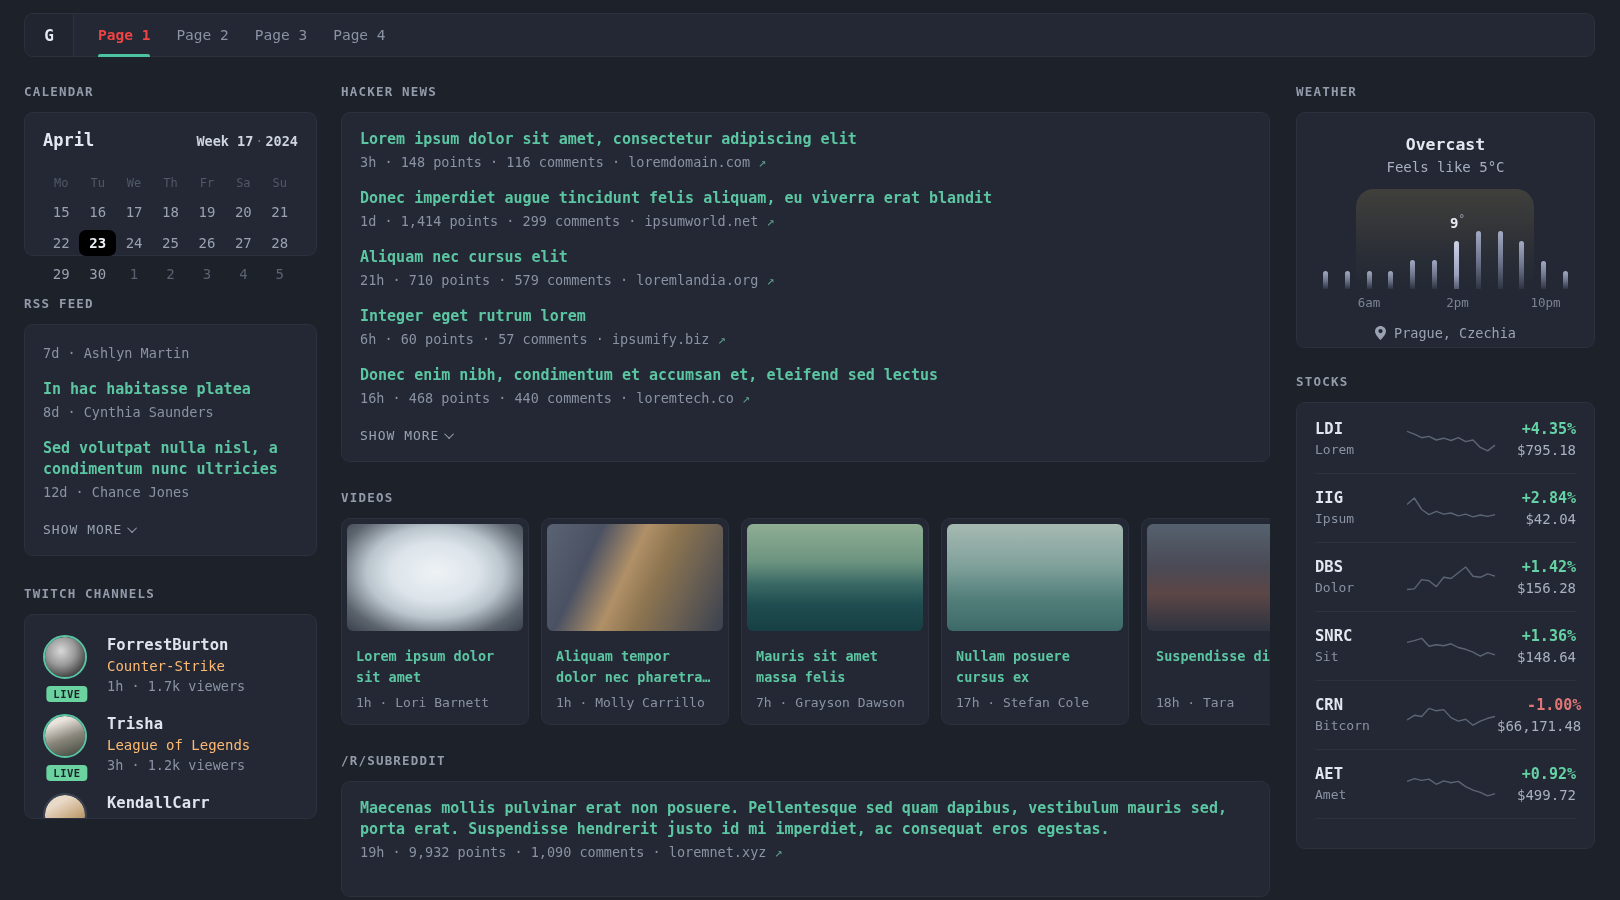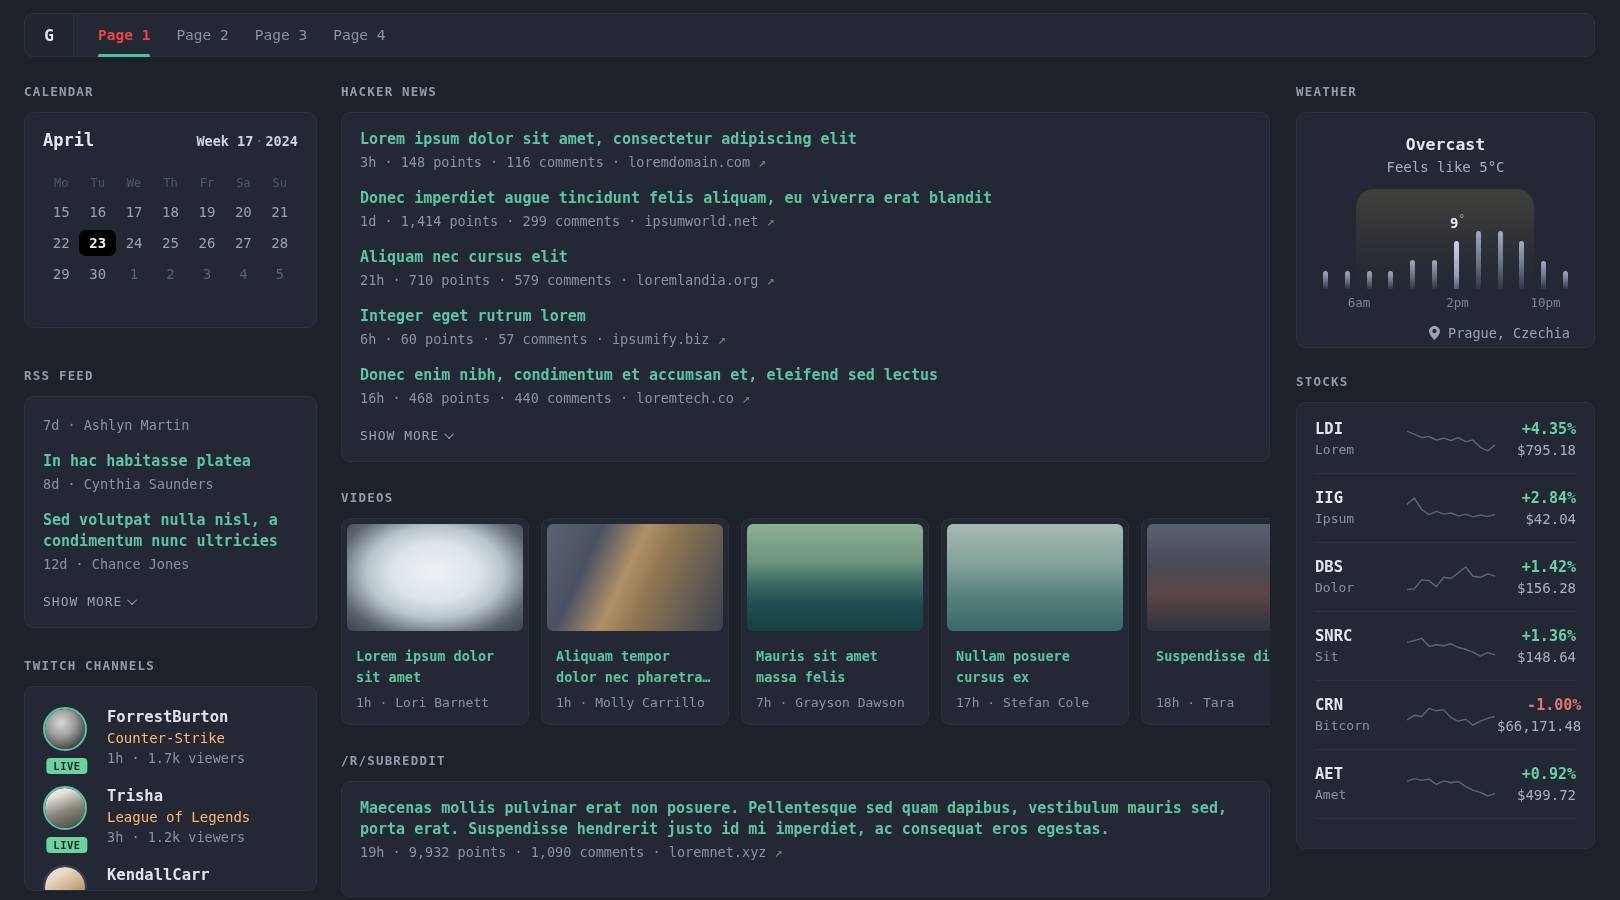--- a/index.html
+++ b/index.html
@@ -45,21 +45,21 @@
   }
   .card {
     background:#232834; border:1px solid #2b313d; border-radius:9px;
   }
   .gap-mid { margin-top:28px; }
   .gap-left1 { margin-top:40px; }
   .gap-left2 { margin-top:30px; }
   .gap-right { margin-top:26px; }
 
   
-  .cal { padding:17px 18px 12px; height:216px; }
+  .cal { padding:17px 18px 12px; height:144px; }
   .cal-head { display:flex; justify-content:space-between; align-items:baseline; }
   .cal-month { color:#e3e8f0; font-size:17px; font-weight:bold; }
   .cal-week { font-size:13.5px; color:#cfd5e0; font-weight:bold; }
   .cal-week .sep { color:#667083; font-weight:normal; padding:0 2px; }
   .cal-grid { display:grid; grid-template-columns:repeat(7,1fr); row-gap:5px; margin-top:22px; text-align:center; }
   .cal-dow { font-size:12px; color:#515866; height:22px; line-height:22px; }
   .cal-day { font-size:14px; color:#9aa2b1; height:26px; line-height:26px; border-radius:7px; }
   .cal-day.muted { color:#5a6272; }
   .cal-day.selected { background:#000000; color:#eef1f7; font-weight:bold; }
 
@@ -127,21 +127,21 @@
   .wx-bars { position:absolute; inset:0; display:flex; justify-content:space-between; align-items:flex-end; }
   .wx-bar {
     width:5px; border-radius:3px 3px 0 0;
     background:linear-gradient(180deg, #a3abc4, #6a7188 55%, rgba(90,96,118,0.2));
   }
   .wx-bar.current { background:linear-gradient(180deg, #ccd3e8, #9aa1bd 70%, rgba(140,148,176,0.45)); }
   .wx-temp { position:absolute; transform:translateX(-50%); bottom:58px; color:#e8ecf4; font-size:14px; font-weight:bold; }
   .wx-temp .deg { color:#8a92a3; font-size:11px; vertical-align:super; }
   .wx-times { position:relative; height:18px; margin:6px 2px 0; }
   .wx-time { position:absolute; transform:translateX(-50%); font-size:12.5px; color:#7b8393; top:0; }
-  .wx-loc { margin-top:12px; font-size:13.5px; color:#9aa2b1; display:flex; justify-content:flex-end; align-items:center; gap:8px; }
+  .wx-loc { margin-top:12px; font-size:13.5px; color:#9aa2b1; display:flex; justify-content:center; align-items:center; gap:8px; }
 
   
   .stocks { padding:2px 18px; overflow:hidden; }
   .stock-row {
     display:grid; grid-template-columns:92px 90px 1fr; align-items:center;
     padding:14px 0 13px; border-bottom:1px solid #2d323e; cursor:pointer;
   }
   .stock-row:last-child { border-bottom:none; }
   .ticker { color:#e1e6ef; font-size:15.5px; font-weight:bold; line-height:21px; }
   .sname  { color:#8a92a3; font-size:13px; line-height:20px; }
@@ -360,21 +360,21 @@
               <div class="wx-bar current" style="height: 48px;"></div>
               <div class="wx-bar" style="height: 58px;"></div>
               <div class="wx-bar" style="height: 58px;"></div>
               <div class="wx-bar" style="height: 48px;"></div>
               <div class="wx-bar" style="height: 28px;"></div>
               <div class="wx-bar" style="height: 18px;"></div>
             </div>
           <div class="wx-temp" style="left: 134.5px;"><span>9</span><span class="deg">°</span></div>
         </div>
         <div class="wx-times">
-            <span class="wx-time" style="left: 36px;">6am</span>
+            <span class="wx-time" style="left: 46px;">6am</span>
             <span class="wx-time" style="left: 134.5px;">2pm</span>
             <span class="wx-time" style="left: 222.5px;">10pm</span>
           </div>
         <div class="wx-loc">
           <svg width="11" height="14" viewBox="0 0 11 14">
               <path d="M5.5 0C2.5 0 0 2.3 0 5.2 0 9 5.5 14 5.5 14S11 9 11 5.2C11 2.3 8.5 0 5.5 0zm0 7.2c-1.2 0-2.1-.9-2.1-2.1s.9-2.1 2.1-2.1 2.1.9 2.1 2.1-.9 2.1-2.1 2.1z" fill="#9aa2b1"></path>
             </svg>
           <span>Prague, Czechia</span>
         </div>
       </div>

